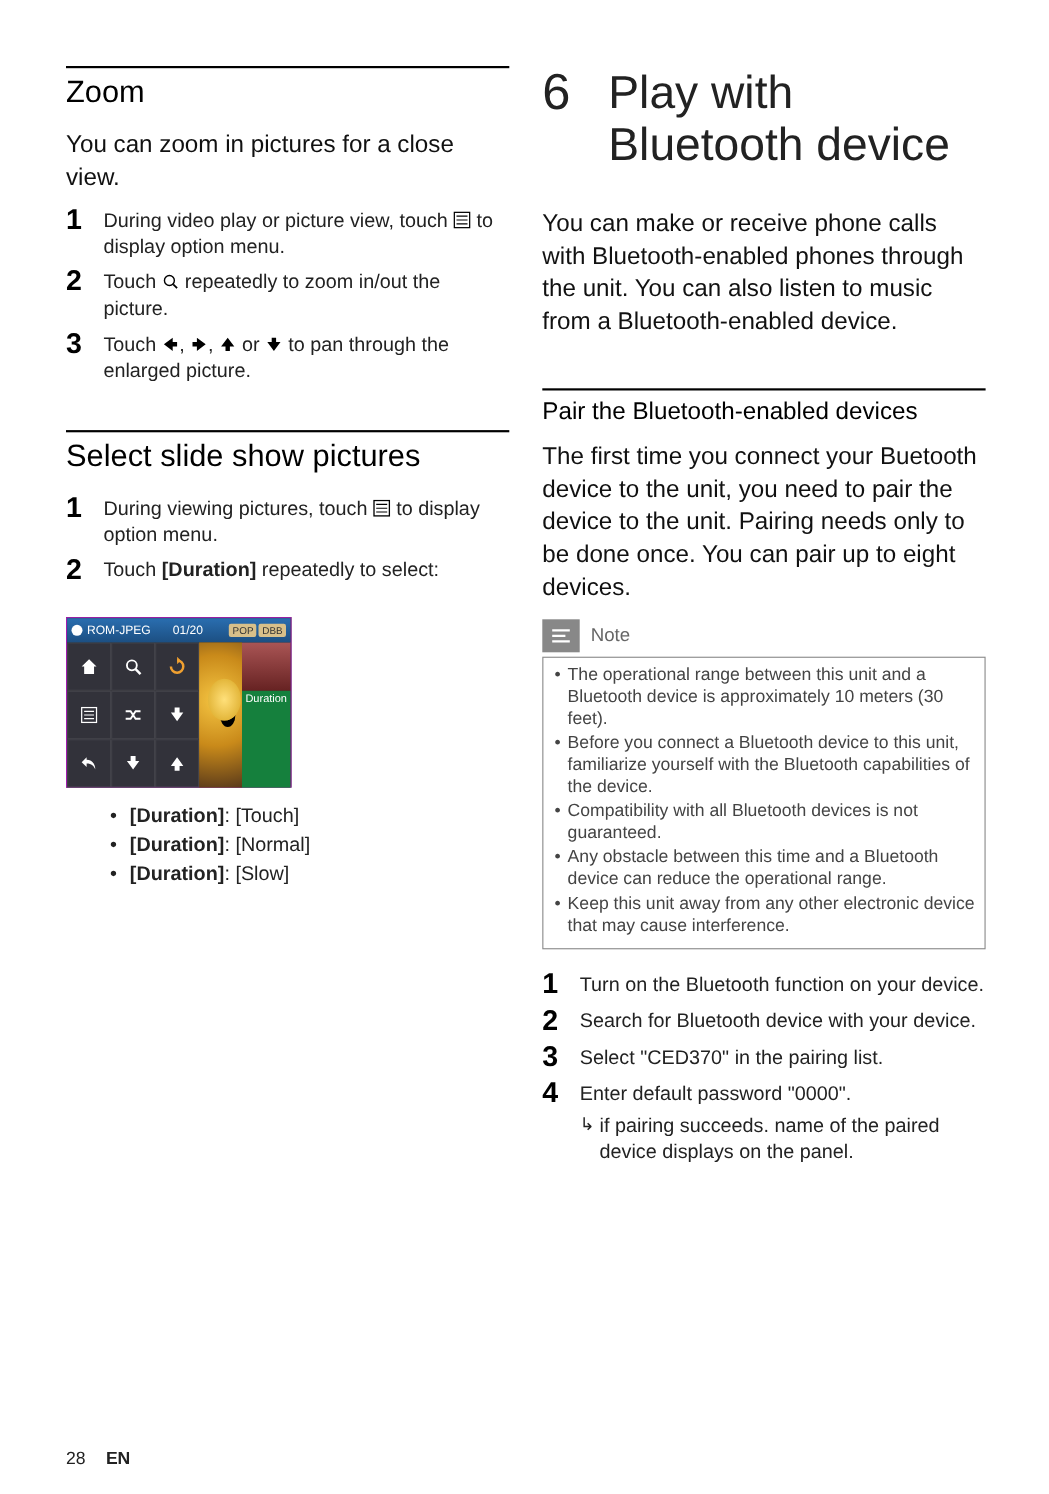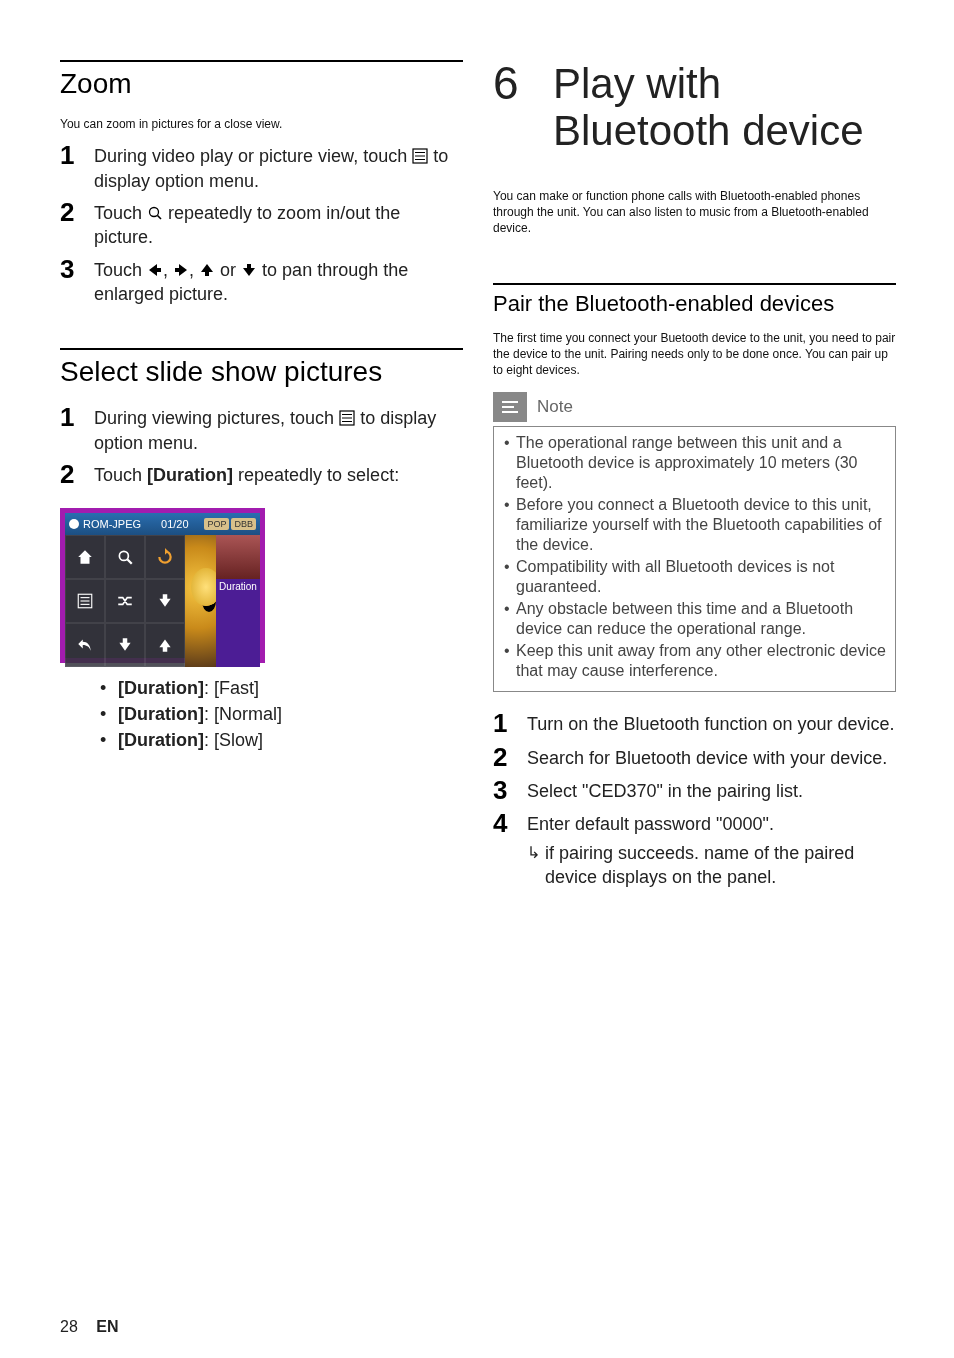--- a/index.html
+++ b/index.html
@@ -36,21 +36,21 @@
     font-family: "Gill Sans", "Gill Sans MT", "Trebuchet MS", Arial, sans-serif;
     font-weight: 400;
     font-size: 22px;
     line-height: 1.15;
     margin-bottom: 14px;
     color: #000;
   }
   p.body {
     font-family: "Gill Sans", "Gill Sans MT", "Trebuchet MS", Arial, sans-serif;
     font-weight: 300;
-    font-size: 12px;
+    font-size: 22px;
     line-height: 1.35;
     margin-bottom: 10px;
     color: #111;
   }
   .steps { list-style: none; margin-top: 6px; }
   .steps li {
     display: flex;
     align-items: flex-start;
     margin-bottom: 6px;
   }
@@ -92,28 +92,28 @@
   .sub-bullets li::before {
     content: "•";
     position: absolute;
     left: 0;
     top: 0;
   }
   .sub-bullets b { font-weight: 600; }
   .screenshot {
     width: 205px;
     height: 155px;
-    margin: 20px 0 6px 0;
+    margin: 30px 0 6px 0;
     background: #2e2e2e;
     position: relative;
     display: grid;
     grid-template-columns: 40px 40px 40px 1fr 44px;
     grid-template-rows: 22px 44px 44px 44px;
     gap: 0;
-    border: 5px solid #a21caf;
+    border: 1px solid #a21caf;
   }
   .scr-top {
     grid-column: 1 / span 5;
     background: linear-gradient(#2a6eb0,#1c4f82);
     display: flex;
     align-items: center;
     font-family: Arial, sans-serif;
     font-size: 11px;
     color: #fff;
     padding: 0 4px;
@@ -143,21 +143,21 @@
     background: radial-gradient(circle at 40% 40%, #f5c542 0%, #c98a1a 50%, #5a3a1a 100%);
     position:relative;
     overflow:hidden;
   }
   .scr-bee::after{
     content:"";position:absolute;left:20%;top:25%;width:30px;height:38px;border-radius:50%;
     background:radial-gradient(#ffe07a,#d8a520);
     box-shadow: 3px 14px 0 -8px #000;
   }
   .scr-right1 { grid-column:5; grid-row:2; background:linear-gradient(#a55,#622); }
-  .scr-right2 { grid-column:5; grid-row:3 / span 2; background:#4c1d95;
+  .scr-right2 { grid-column:5; grid-row:3 / span 2; background:#15803d;
     display:flex;align-items:flex-start;justify-content:center;color:#fff;font:10px Arial;padding-top:2px;}
   .chapter-heading {
     display:flex;
     align-items:flex-start;
     margin-bottom: 34px;
   }
   .chapter-num {
     font-family: "Gill Sans","Gill Sans MT","Trebuchet MS",Arial,sans-serif;
     font-size: 46px;
     font-weight: 400;
@@ -350,34 +350,34 @@
           </svg>
         </div>
       <div class="scr-cell">
           <svg viewBox="0 0 16 16">
             <path d="M3 10 L8 3 L13 10 L10 10 L10 14 L6 14 L6 10 Z" fill="#fff"></path>
           </svg>
         </div>
     </div>
 
     <ul class="sub-bullets">
-      <li><b>[Duration]</b><span>: [Fast]</span></li>
+      <li><b>[Duration]</b><span>: [Touch]</span></li>
       <li><b>[Duration]</b><span>: [Normal]</span></li>
       <li><b>[Duration]</b><span>: [Slow]</span></li>
     </ul>
   </div>
 
   <div class="col">
 
     <div class="chapter-heading">
       <span class="chapter-num">6</span>
       <span class="chapter-title">Play with Bluetooth device</span>
     </div>
 
-    <p class="body">You can make or function phone calls with Bluetooth-enabled phones through the unit. You can also listen to music from a Bluetooth-enabled device.</p>
+    <p class="body">You can make or receive phone calls with Bluetooth-enabled phones through the unit. You can also listen to music from a Bluetooth-enabled device.</p>
 
     <div class="gap-lg"></div>
 
     <div class="section-rule"></div>
     <h2 class="subsection-title">Pair the Bluetooth-enabled devices</h2>
 
     <p class="body">The first time you connect your Buetooth device to the unit, you need to pair the device to the unit. Pairing needs only to be done once. You can pair up to eight devices.</p>
 
     <div class="note-box">
       <div class="note-head">

